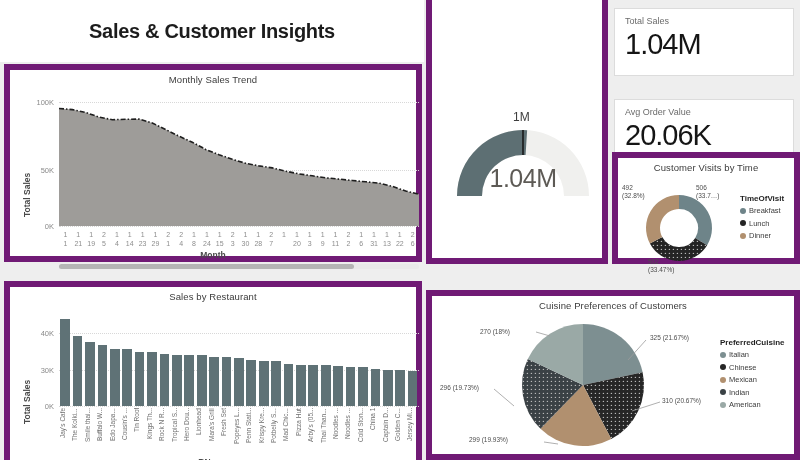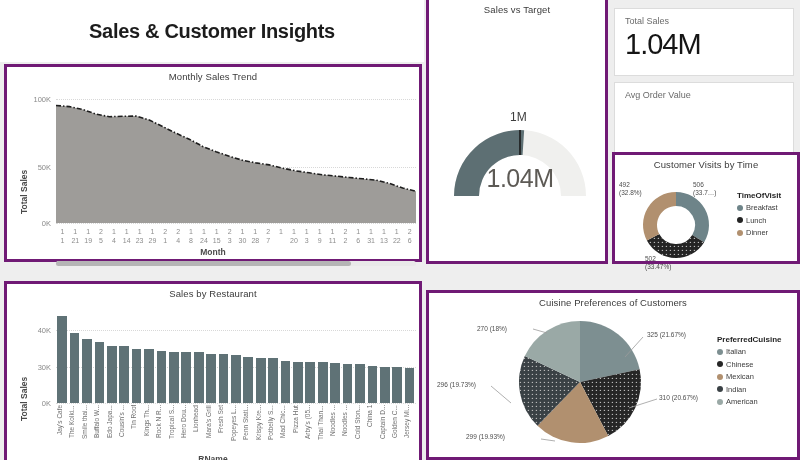--- a/index.html
+++ b/index.html
@@ -14,21 +14,21 @@
     position: relative;
     width: 800px;
     height: 460px;
     background: #eeeeee;
   }
 
   
   .panel {
     position: absolute;
     background: #ffffff;
-    border: 3px solid #701a75;
+    border: 6px solid #701a75;
   }
   .panel-title {
     text-align: center;
     font-size: 9.5px;
     color: #3b3b3b;
     padding-top: 4px;
     letter-spacing: .1px;
   }
 
   
@@ -153,21 +153,21 @@
   
   .kpi {
     background: #ffffff;
     border: 1px solid #dcdcdc;
     position: absolute;
     padding: 7px 10px;
   }
   .kpi-label { font-size: 9px; color: #6b6b6b; }
   .kpi-value { font-size: 29px; color: #151515; letter-spacing: -1px; margin-top: 2px; }
   #kpi-total { left: 614px; top: 8px; width: 180px; height: 68px; }
-  #kpi-aov   { left: 614px; top: 82px; width: 180px; height: 76px; }
+  #kpi-aov   { left: 614px; top: 99px; width: 180px; height: 68px; }
 
   
   #donut-panel { left: 612px; top: 152px; width: 188px; height: 112px; }
   #donut-wrap { position: absolute; left: 6px; top: 30px; width: 110px; height: 80px; }
   .slice-label {
     position: absolute;
     font-size: 6.5px;
     color: #4d4d4d;
     line-height: 8px;
     white-space: nowrap;
@@ -480,40 +480,40 @@
 
       <div class="xlabel" style="left:0px; top:155px;">RName</div>
 
       <div class="scrollbar" style="left:49px; top:168px; width:360px;">
         <div class="thumb" id="bars-thumb" style="width: 61%;"></div>
       </div>
     </div>
   </div>
 
   <div id="gauge-panel" class="panel">
-    <div class="panel-title">Sales vs Target</div>
 
     <div id="gauge-wrap">
       <svg id="gauge-svg" width="182" height="130">
           <path d="M25,108.00000000000001 A66,66 0 0 1 157,107.99999999999999 L132,107.99999999999999 A41,41 0 0 0 50,108 Z" fill="#f0f0ee"></path>
           <path d="M25,108.00000000000001 A66,66 0 0 1 95.14417428893465,42.13023592373408 L93.57441130070183,67.08090413444086 A41,41 0 0 0 50,108 Z" fill="#5d6f73"></path>
           <line x1="90.99999999999999" y1="67" x2="90.99999999999999" y2="42" stroke="#1a1a1a" stroke-width="1.6"></line>
         </svg>
       <div class="gauge-target-label" id="gauge-target-label" style="left: 81px; top: 22px;">1M</div>
       <div class="gauge-value">1.04M</div>
     </div>
   </div>
 
   <div class="kpi" id="kpi-total">
     <div class="kpi-label">Total Sales</div>
     <div class="kpi-value">1.04M</div>
   </div>
 
   <div class="kpi" id="kpi-aov">
     <div class="kpi-label">Avg Order Value</div>
+    <div class="kpi-value">20.06K</div>
   </div>
 
   <div id="donut-panel" class="panel">
     <div class="panel-title">Customer Visits by Time</div>
 
     <div id="donut-wrap">
       <svg id="donut-svg" width="110" height="80">
           <defs>
             <pattern id="donut-dots-1" width="4" height="4" patternUnits="userSpaceOnUse">
               <circle cx="1.4" cy="1.4" r="0.7" fill="#b9b9b9"></circle>

